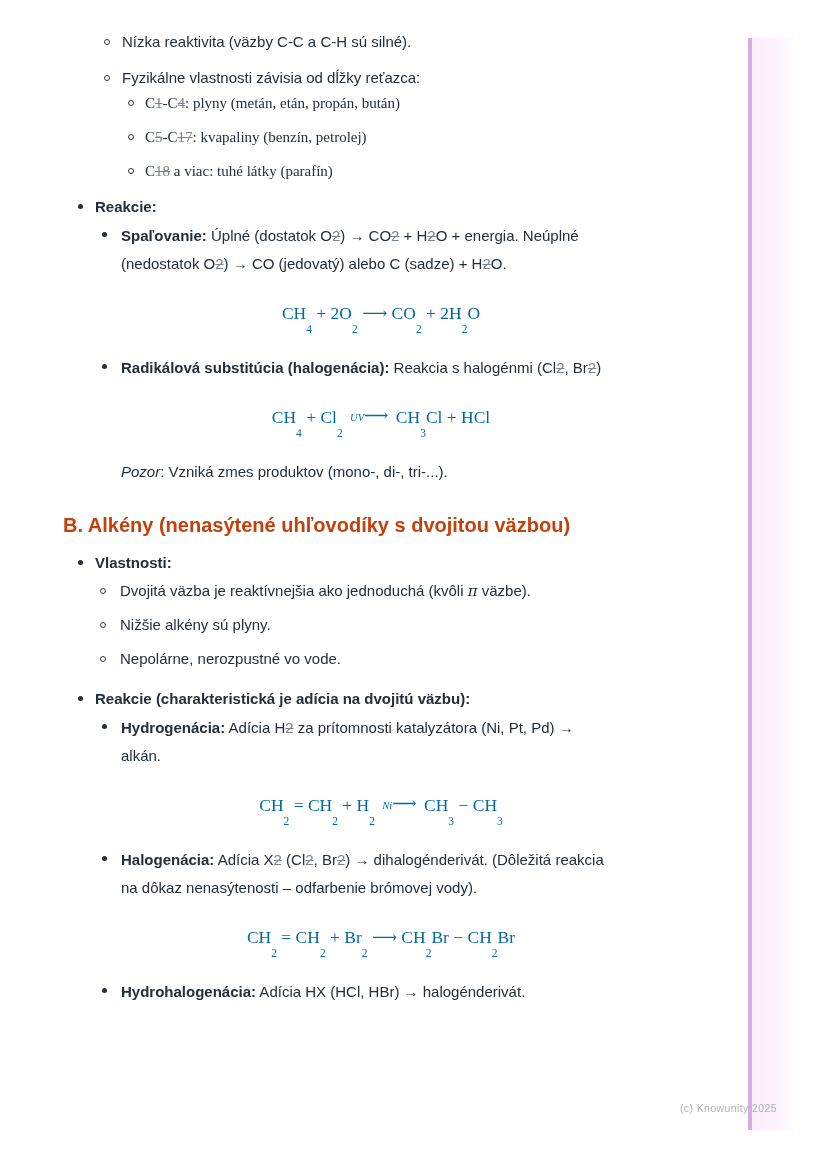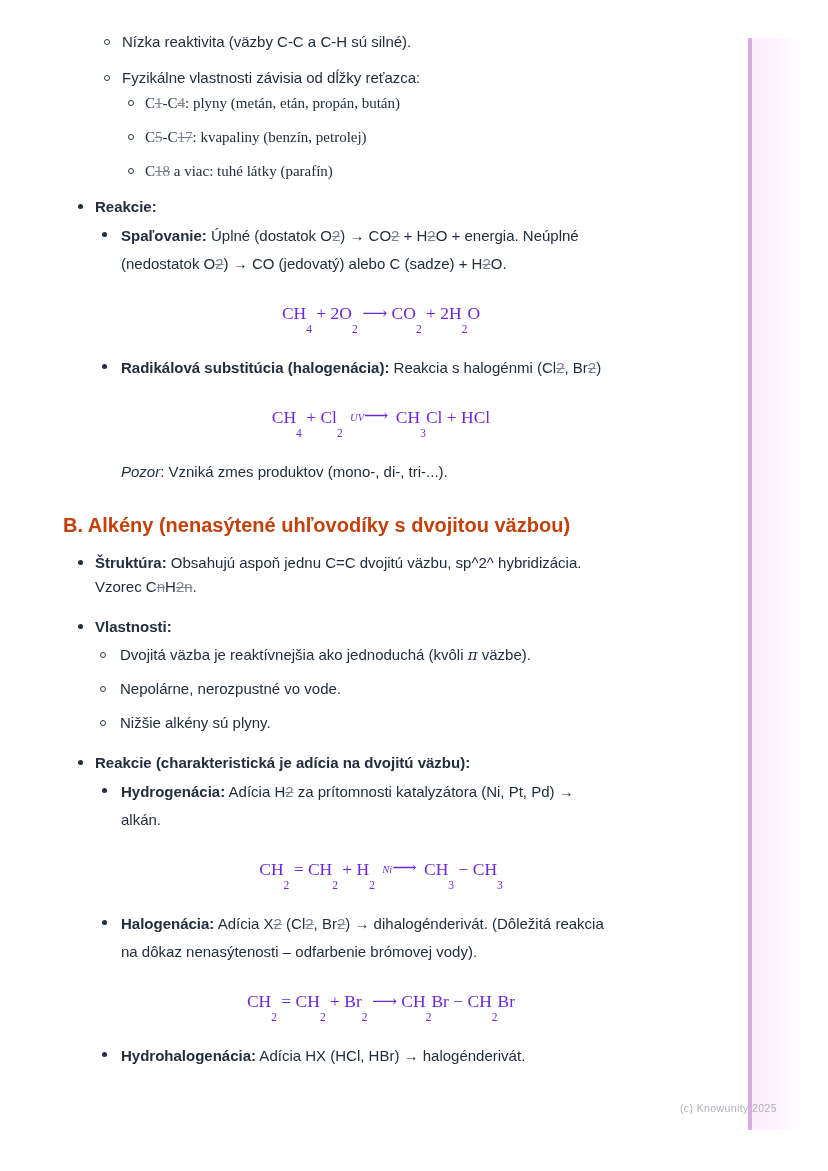--- a/index.html
+++ b/index.html
@@ -47,21 +47,21 @@
   .b{font-weight:700;}
   .i{font-style:italic;}
   .x{text-decoration:line-through;color:#7b8290;}
   .pi{font-family:"DejaVu Serif","Liberation Serif",serif;font-style:italic;}
 
   
   .formula{
     width:520px;height:36px;margin:18px 0 22px 0;
     display:flex;align-items:center;justify-content:center;
     font-family:"Liberation Serif","DejaVu Serif",serif;
-    font-size:17.5px;color:#6d28d9;line-height:1;white-space:pre;
+    font-size:17.5px;color:#0369a1;line-height:1;white-space:pre;
   }
   .formula .sub{font-size:11.5px;align-self:flex-end;transform:translateY(3px);}
   .formula span{display:inline-block;}
   .ov{display:inline-flex;flex-direction:column;align-items:center;margin:0 3px;transform:translateY(-2px);}
   .ovl{font-size:10.5px;font-style:italic;line-height:9px;}
   .ova{font-size:17px;line-height:14px;}
 
   .note{margin-top:5px;line-height:28px;}
 
   .heading{
@@ -117,34 +117,31 @@
           <div class="formula"><span>CH</span><span class="sub">4</span><span> + Cl</span><span class="sub">2</span><span> </span><span class="ov"><span class="ovl">UV</span><span class="ova">⟶</span></span><span> CH</span><span class="sub">3</span><span>Cl + HCl</span></div>
           <div class="note"><span class="i">Pozor</span><span>: Vzniká zmes produktov (mono-, di-, tri-...).</span></div>
         </li>
       </ul>
     </li>
   </ul>
 
   <h2 class="heading">B. Alkény (nenasýtené uhľovodíky s dvojitou väzbou)</h2>
 
   <ul class="lvl1">
-    <li class="para">
-      <span><span class="b">Štruktúra:</span><span> Obsahujú aspoň jednu C=C dvojitú väzbu, sp^2^ hybridizácia.</span><br><span>Vzorec C</span><span class="x">n</span><span>H</span><span class="x">2n</span><span>.</span></span>
-    </li>
     <li>
       <span><span class="b">Vlastnosti:</span></span>
       <ul class="lvl2h">
         <li>
           <span><span>Dvojitá väzba je reaktívnejšia ako jednoduchá (kvôli </span><span class="pi">π</span><span> väzbe).</span></span>
         </li>
         <li>
-          <span><span>Nepolárne, nerozpustné vo vode.</span></span>
+          <span><span>Nižšie alkény sú plyny.</span></span>
         </li>
         <li>
-          <span><span>Nižšie alkény sú plyny.</span></span>
+          <span><span>Nepolárne, nerozpustné vo vode.</span></span>
         </li>
       </ul>
     </li>
     <li>
       <span><span class="b">Reakcie (charakteristická je adícia na dvojitú väzbu):</span></span>
       <ul class="lvl2">
         <li class="para">
           <span><span class="b">Hydrogenácia:</span><span> Adícia H</span><span class="x">2</span><span> za prítomnosti katalyzátora (Ni, Pt, Pd) →</span><br><span>alkán.</span></span>
           <div class="formula"><span>CH</span><span class="sub">2</span><span> = CH</span><span class="sub">2</span><span> + H</span><span class="sub">2</span><span> </span><span class="ov"><span class="ovl">Ni</span><span class="ova">⟶</span></span><span> CH</span><span class="sub">3</span><span> − CH</span><span class="sub">3</span></div>
         </li>

